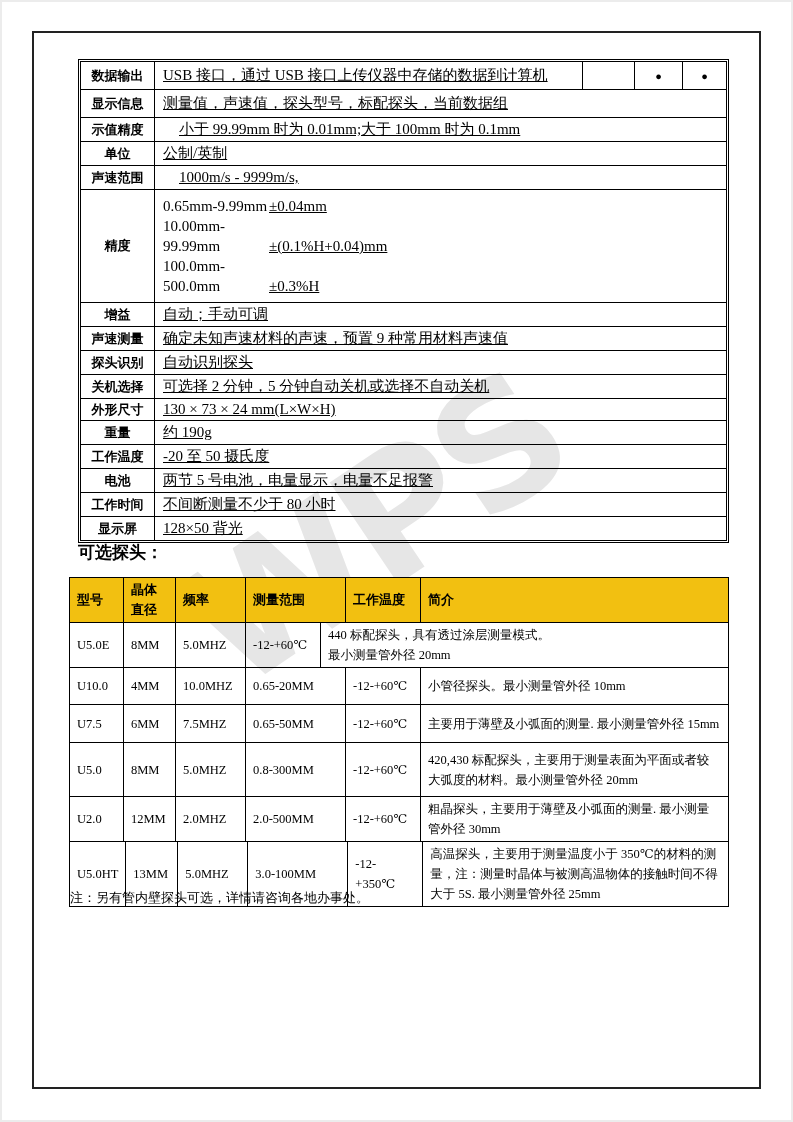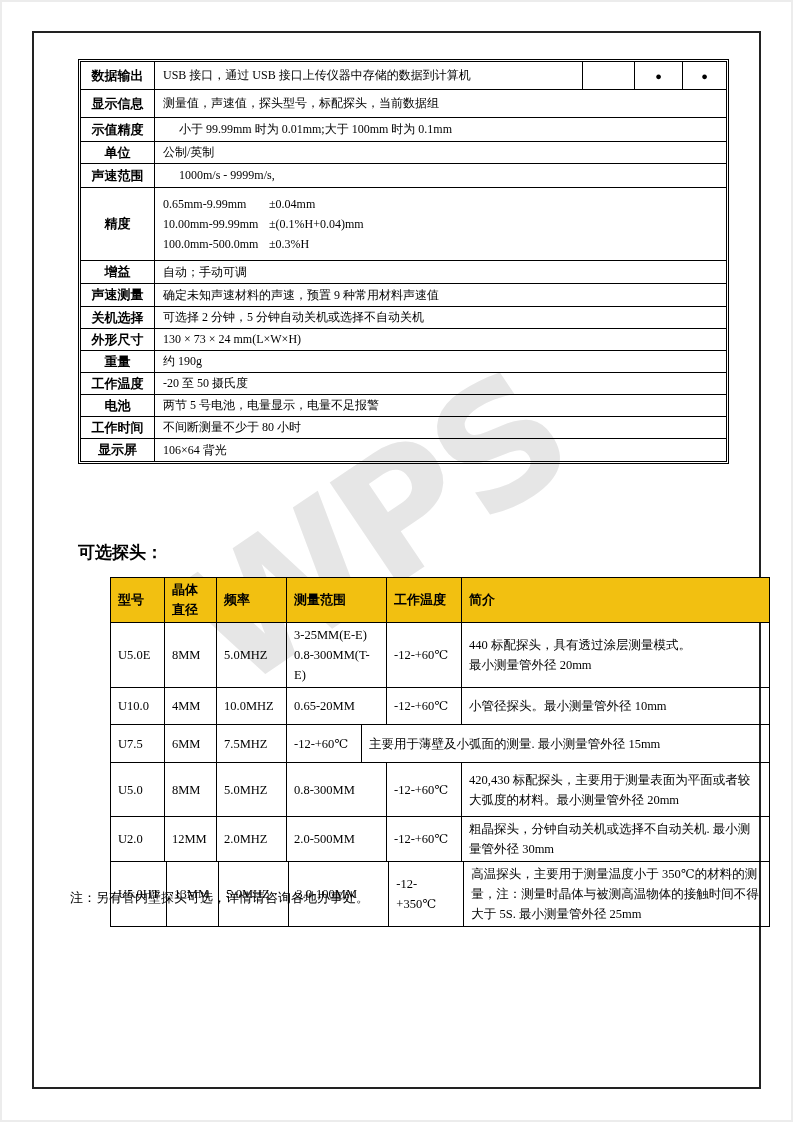--- a/index.html
+++ b/index.html
@@ -29,34 +29,34 @@
     border: 1px solid #000; padding: 1px; z-index: 1;
   }
   .t1 { border: 1px solid #000; }
   .t1row { display: flex; align-items: stretch; border-bottom: 1px solid #000; min-height: 22px; }
   .t1row:last-child { border-bottom: none; }
   .t1label {
     flex: 0 0 74px; display: flex; align-items: center; justify-content: center;
     font-weight: bold; font-size: 13px; border-right: 1px solid #000;
     font-family: "Liberation Sans", "DejaVu Sans", sans-serif; text-align: center;
   }
-  .t1val { flex: 1; display: flex; align-items: center; padding: 2px 8px; font-size: 12px; }
+  .t1val { flex: 1; display: flex; align-items: center; padding: 2px 8px; font-size: 15px; text-decoration: underline; }
   .t1x { display: flex; align-items: center; justify-content: center; border-left: 1px solid #000; font-size: 11px; }
   .x1 { flex: 0 0 52px; } .x2 { flex: 0 0 48px; } .x3 { flex: 0 0 44px; }
   .h28 { min-height: 28px; } .h24 { min-height: 24px; gap: 16px; } .h23 { min-height: 23px; } .h62 { min-height: 62px; }
   .accbox { display: block; padding: 4px 0; }
   .accl { line-height: 20px; }
   .accr { display: inline-block; width: 106px; }
   
   .probe-title {
     position: absolute; left: 78px; top: 541px; z-index: 1;
     font-family: "Liberation Sans", "DejaVu Sans", sans-serif;
     font-weight: bold; font-size: 17px;
   }
-  .t2 { position: absolute; left: 69px; top: 577px; width: 660px; border: 1px solid #000; z-index: 1; margin-left: 41px; }
+  .t2 { position: absolute; left: 69px; top: 577px; width: 660px; border: 1px solid #000; z-index: 1; }
   .t2row { display: flex; align-items: stretch; border-bottom: 1px solid #000; }
   .t2row:last-child { border-bottom: none; }
   .t2c {
     display: flex; align-items: center; padding: 2px 7px;
     border-right: 1px solid #000; font-size: 12.5px; line-height: 20px;
   }
   .t2c:last-child { border-right: none; }
   .c1 { flex: 0 0 54px; } .c2 { flex: 0 0 52px; } .c3 { flex: 0 0 70px; }
   .c4 { flex: 0 0 100px; } .c5 { flex: 0 0 75px; } .c6 { flex: 1; }
   .t2head .t2c {
@@ -112,20 +112,24 @@
       </div>
       <div class="t1row h23">
         <div class="t1label">增益</div>
         <div class="t1val">自动；手动可调</div>
       </div>
       <div class="t1row h23">
         <div class="t1label">声速测量</div>
         <div class="t1val">确定未知声速材料的声速，预置 9 种常用材料声速值</div>
       </div>
       <div class="t1row">
+        <div class="t1label">探头识别</div>
+        <div class="t1val">自动识别探头</div>
+      </div>
+      <div class="t1row">
         <div class="t1label">关机选择</div>
         <div class="t1val">可选择 2 分钟，5 分钟自动关机或选择不自动关机</div>
       </div>
       <div class="t1row">
         <div class="t1label">外形尺寸</div>
         <div class="t1val">130 × 73 × 24 mm(L×W×H)</div>
       </div>
       <div class="t1row">
         <div class="t1label">重量</div>
         <div class="t1val">约 190g</div>
@@ -137,76 +141,75 @@
       <div class="t1row">
         <div class="t1label">电池</div>
         <div class="t1val">两节 5 号电池，电量显示，电量不足报警</div>
       </div>
       <div class="t1row">
         <div class="t1label">工作时间</div>
         <div class="t1val">不间断测量不少于 80 小时</div>
       </div>
       <div class="t1row">
         <div class="t1label">显示屏</div>
-        <div class="t1val">106×64 背光</div>
+        <div class="t1val">128×50 背光</div>
       </div>
     </div>
   </div>
 
   <div class="probe-title">可选探头：</div>
 
   <div class="t2">
     <div class="t2row t2head">
       <div class="t2c c1">型号</div>
       <div class="t2c c2">晶体直径</div>
       <div class="t2c c3">频率</div>
       <div class="t2c c4">测量范围</div>
       <div class="t2c c5">工作温度</div>
       <div class="t2c c6">简介</div>
     </div>
     <div class="t2row rh43">
       <div class="t2c c1">U5.0E</div>
       <div class="t2c c2">8MM</div>
       <div class="t2c c3">5.0MHZ</div>
-      <div class="t2c c4 pre">3-25MM(E-E)
-0.8-300MM(T-E)</div>
       <div class="t2c c5">-12-+60℃</div>
       <div class="t2c c6 pre">440 标配探头，具有透过涂层测量模式。
 最小测量管外径 20mm</div>
     </div>
     <div class="t2row rh37">
       <div class="t2c c1">U10.0</div>
       <div class="t2c c2">4MM</div>
       <div class="t2c c3">10.0MHZ</div>
       <div class="t2c c4">0.65-20MM</div>
       <div class="t2c c5">-12-+60℃</div>
       <div class="t2c c6">小管径探头。最小测量管外径 10mm</div>
     </div>
     <div class="t2row rh38">
       <div class="t2c c1">U7.5</div>
       <div class="t2c c2">6MM</div>
       <div class="t2c c3">7.5MHZ</div>
+      <div class="t2c c4">0.65-50MM</div>
       <div class="t2c c5">-12-+60℃</div>
       <div class="t2c c6">主要用于薄壁及小弧面的测量. 最小测量管外径 15mm</div>
     </div>
     <div class="t2row rh54">
       <div class="t2c c1">U5.0</div>
       <div class="t2c c2">8MM</div>
       <div class="t2c c3">5.0MHZ</div>
       <div class="t2c c4">0.8-300MM</div>
       <div class="t2c c5">-12-+60℃</div>
       <div class="t2c c6">420,430 标配探头，主要用于测量表面为平面或者较大弧度的材料。最小测量管外径 20mm</div>
     </div>
     <div class="t2row rh40">
       <div class="t2c c1">U2.0</div>
       <div class="t2c c2">12MM</div>
       <div class="t2c c3">2.0MHZ</div>
       <div class="t2c c4">2.0-500MM</div>
       <div class="t2c c5">-12-+60℃</div>
-      <div class="t2c c6">粗晶探头，分钟自动关机或选择不自动关机. 最小测量管外径 30mm</div>
+      <div class="t2c c6">粗晶探头，主要用于薄壁及小弧面的测量. 最小测量管外径 30mm</div>
     </div>
     <div class="t2row rh55">
       <div class="t2c c1">U5.0HT</div>
       <div class="t2c c2">13MM</div>
       <div class="t2c c3">5.0MHZ</div>
       <div class="t2c c4">3.0-100MM</div>
       <div class="t2c c5">-12-+350℃</div>
       <div class="t2c c6">高温探头，主要用于测量温度小于 350℃的材料的测量，注：测量时晶体与被测高温物体的接触时间不得大于 5S.  最小测量管外径 25mm</div>
     </div>
   </div>

